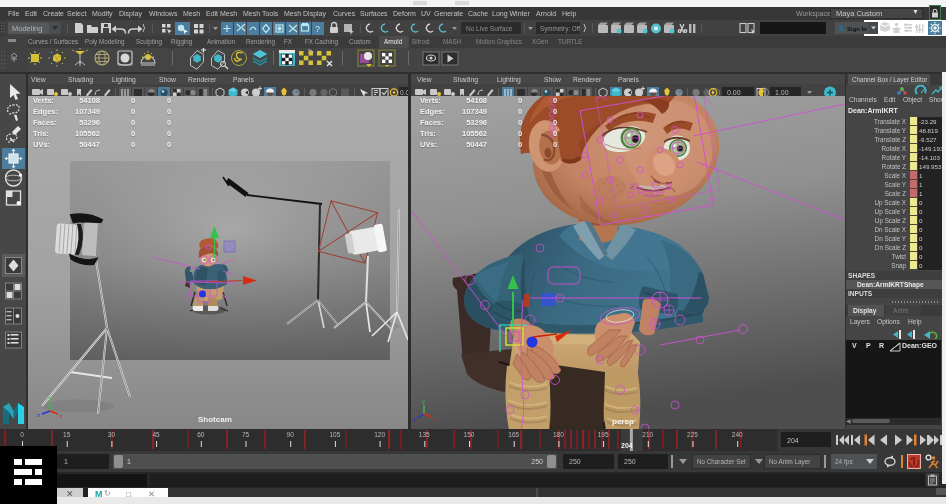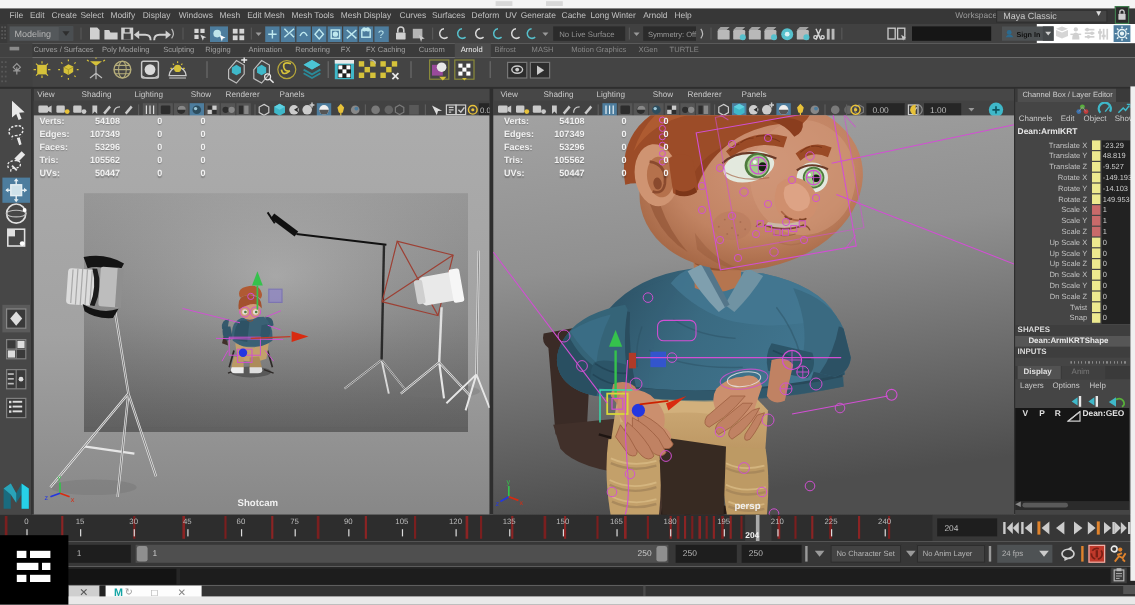--- a/index.html
+++ b/index.html
@@ -36,21 +36,21 @@
     <span class="mitem" style="left:360px;">Surfaces</span>
     <span class="mitem" style="left:393px;">Deform</span>
     <span class="mitem" style="left:421px;">UV</span>
     <span class="mitem" style="left:434px;">Generate</span>
     <span class="mitem" style="left:468px;">Cache</span>
     <span class="mitem" style="left:492px;">Long Winter</span>
     <span class="mitem" style="left:536px;">Arnold</span>
     <span class="mitem" style="left:562px;">Help</span>
     <span class="mitem" style="left:796px;color:#9a9a9a;">Workspace :</span>
     <div class="abs" style="left:830px;top:1px;width:93px;height:11px;background:#454545;border:1px solid #2e2e2e;box-sizing:border-box;">
-      <span style="position:absolute;left:5px;top:0;line-height:9px;color:#c9c9c9;font-size:7.5px;">Maya Classic</span>
+      <span style="position:absolute;left:5px;top:0;line-height:9px;color:#c9c9c9;font-size:7.5px;">Maya Custom</span>
       <span style="position:absolute;right:3px;top:-1px;color:#ddd;font-size:7px;">▼</span>
     </div>
     <div class="abs" style="left:929px;top:-2px;width:12px;height:15px;background:#2c2c2c;border:1px solid #3f7d4e;box-sizing:border-box;">
       <svg width="10" height="13" xmlns="http://www.w3.org/2000/svg">
           <rect x="2" y="5.5" width="6" height="5" rx="0.5" fill="#cfcfcf"></rect>
           <path d="M3.2 5.5 v-1.5 a1.8 1.8 0 0 1 3.6 0 v1.5" fill="none" stroke="#cfcfcf" stroke-width="1.1"></path>
         </svg>
     </div>
   </div>
 

